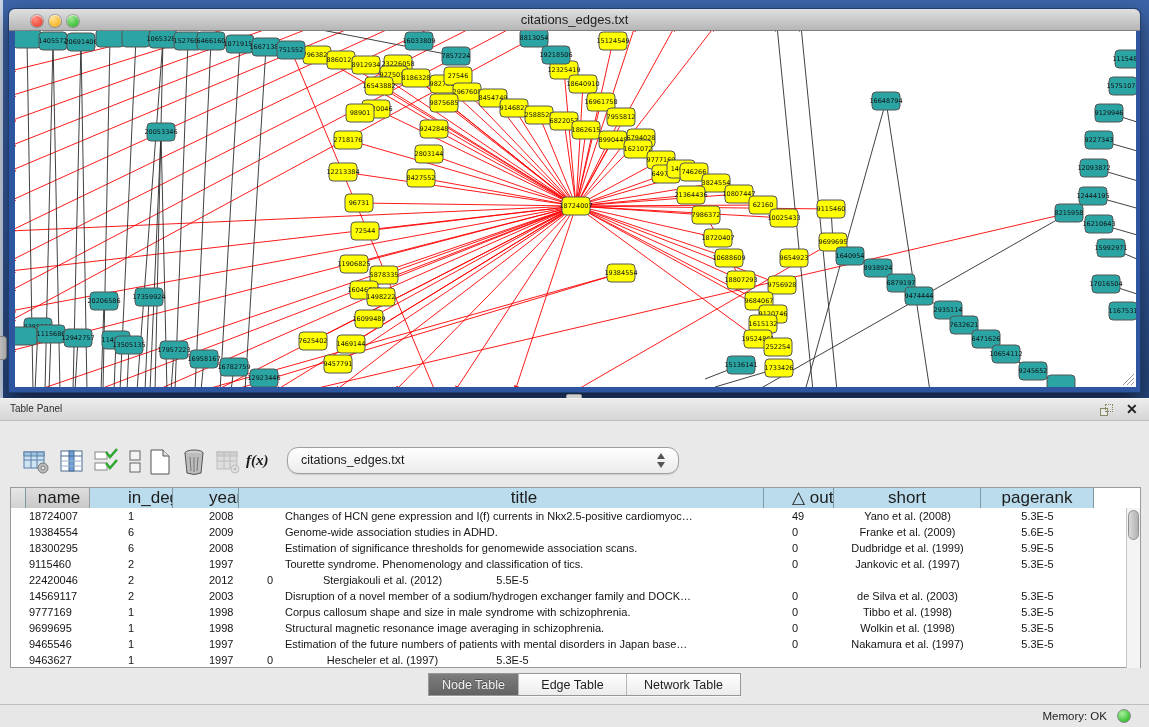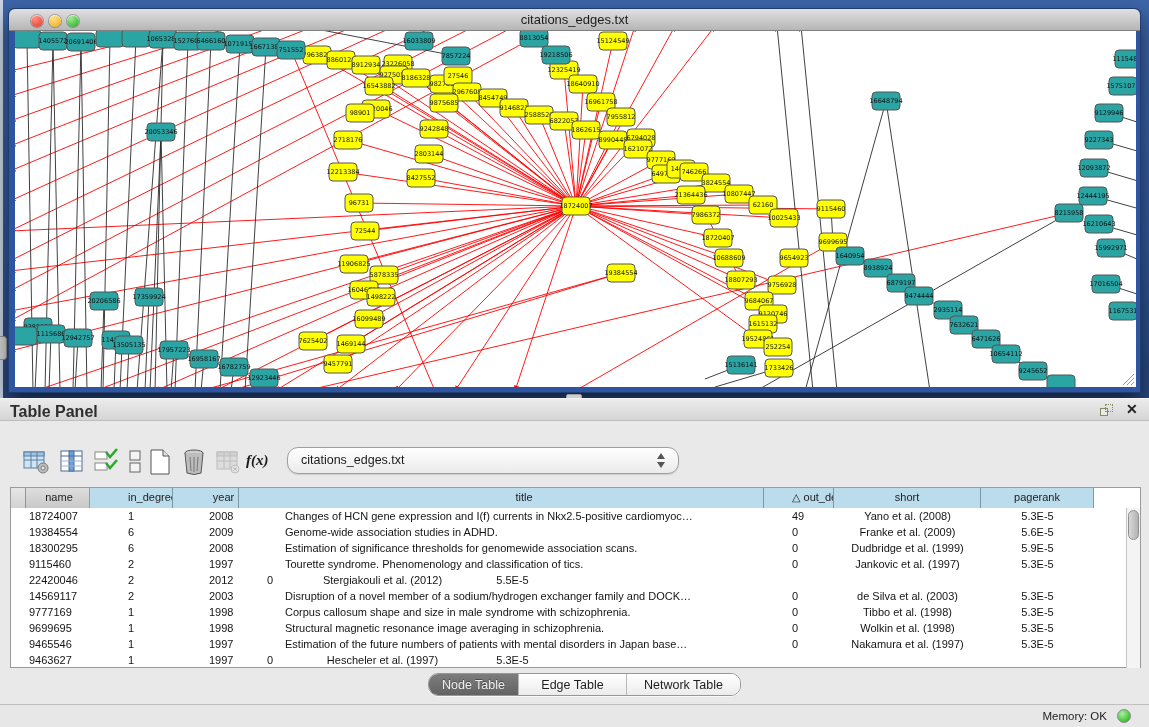--- a/index.html
+++ b/index.html
@@ -30,21 +30,21 @@
   #light-green { left:58px; background:radial-gradient(circle at 35% 30%,#9fe98f,#3fc13c 70%,#219a2a); }
   #canvas-wrap { left:6px; top:22px; width:1121px; height:356px; background:#fff; overflow:hidden; }
   #net { display:block; }
 
   
   #divider-grip { left:566px; top:394px; width:16px; height:7px; background:#cfcfcf;
     border:1px solid #9f9f9f; border-radius:2px; }
   #panel-bar { left:0; top:398px; width:1149px; height:23px;
     background:linear-gradient(180deg,#ececec,#d5d5d5); border-top:1px solid #f5f5f5;
     border-bottom:1px solid #bdbdbd; }
-  #panel-title { left:10px; top:4px; font-size:16px; color:#2e2e2e;font-weight:bold; }
+  #panel-title { left:10px; top:4px; font-size:10px; color:#2e2e2e; }
   #float-icon { left:1100px; top:5px; width:13px; height:13px; }
   #float-icon .sq1 { left:0; top:4px; width:8px; height:8px; border:1.5px solid #8a8a62; background:#e9e9e9;}
   #float-icon .sq2 { left:5px; top:0; width:8px; height:8px; border:1.5px dotted #8a8a62; }
   #close-icon { left:1126px; top:2px; font-size:14px; font-weight:bold; color:#222; cursor:default;}
 
   #panel-body { left:0; top:421px; width:1149px; height:283px; background:#e9e9e9; }
 
   
   .tbtn { top:27px; width:28px; height:28px; }
   .tico { display:block; }
@@ -57,40 +57,40 @@
   #table-select .up { width:0;height:0;border-left:4.5px solid transparent;border-right:4.5px solid transparent;
     border-bottom:6px solid #555; margin-bottom:3px;}
   #table-select .dn { width:0;height:0;border-left:4.5px solid transparent;border-right:4.5px solid transparent;
     border-top:6px solid #555;}
 
   
   #grid { left:10px; top:66px; width:1131px; height:181px; background:#fff;
     border:1px solid #9a9a9a; }
   #ghead { left:0; top:0; width:1129px; height:20px; display:flex; }
   .hc { height:20px; background:#badcec; border-right:1px solid #7e99a4;
-    font-size:11px; color:#1d1d1d; text-align:center; line-height:19px;
+    font-size:17px; color:#1d1d1d; text-align:center; line-height:19px;
     overflow:hidden; white-space:nowrap; }
   .hc.sel { background:linear-gradient(180deg,#dedede,#c8c8c8); border-right:1px solid #9a9a9a;}
   .hc.strip { background:linear-gradient(180deg,#e6e6e6,#d2d2d2); }
   .hc.fill { background:#fff; border-right:none; flex:1; }
   #gbody { left:0; top:20px; width:1115px; height:160px; overflow:hidden; }
   .trow { display:flex; height:16px; font-size:11px; color:#141414; }
   .tc { overflow:hidden; white-space:nowrap; line-height:16px; }
   .c0{width:15px;} .c1{width:64px; padding-left:3px;} .c2{width:83px; padding-left:38px;}
   .c3{width:66px; padding-left:36px;} .c4{width:525px; padding-left:46px;}
   .c5{width:70px; padding-left:28px;} .c6{width:147px; text-align:center;}
   .c7{width:113px; text-align:center;}
   #vsb { left:1115px; top:20px; width:14px; height:160px; background:#f4f4f4;
     border-left:1px solid #c4c4c4; }
   #vsb-thumb { left:1px; top:2px; width:11px; height:30px; border:1px solid #8f8f8f;
     border-radius:6px; background:linear-gradient(90deg,#d9d9d9,#b2b2b2); }
 
   
   #segs { left:428px; top:252px; height:23px; display:flex; border:1px solid #979797;
-    border-radius:10px; overflow:hidden; background:#fcfcfc; box-shadow:0 1px 0 rgba(255,255,255,.7);}
+    border-radius:0; overflow:hidden; background:#fcfcfc; box-shadow:0 1px 0 rgba(255,255,255,.7);}
   .seg { height:100%; font-size:12.5px; color:#1e1e1e; text-align:center; line-height:22px;
     border-right:1px solid #b8b8b8; background:linear-gradient(180deg,#ffffff,#ececec); }
   .seg:last-child { border-right:none; }
   .seg.on { background:linear-gradient(180deg,#7d7d7d,#636363); color:#efefef;
     text-shadow:0 -1px 0 rgba(0,0,0,.35); }
   .s1{width:90px;} .s2{width:108px;} .s3{width:113px;}
 
   
   #statusbar { left:0; top:704px; width:1149px; height:23px; background:#e7e7e7;
     border-top:1px solid #bfbfbf;padding-left:24px; }

